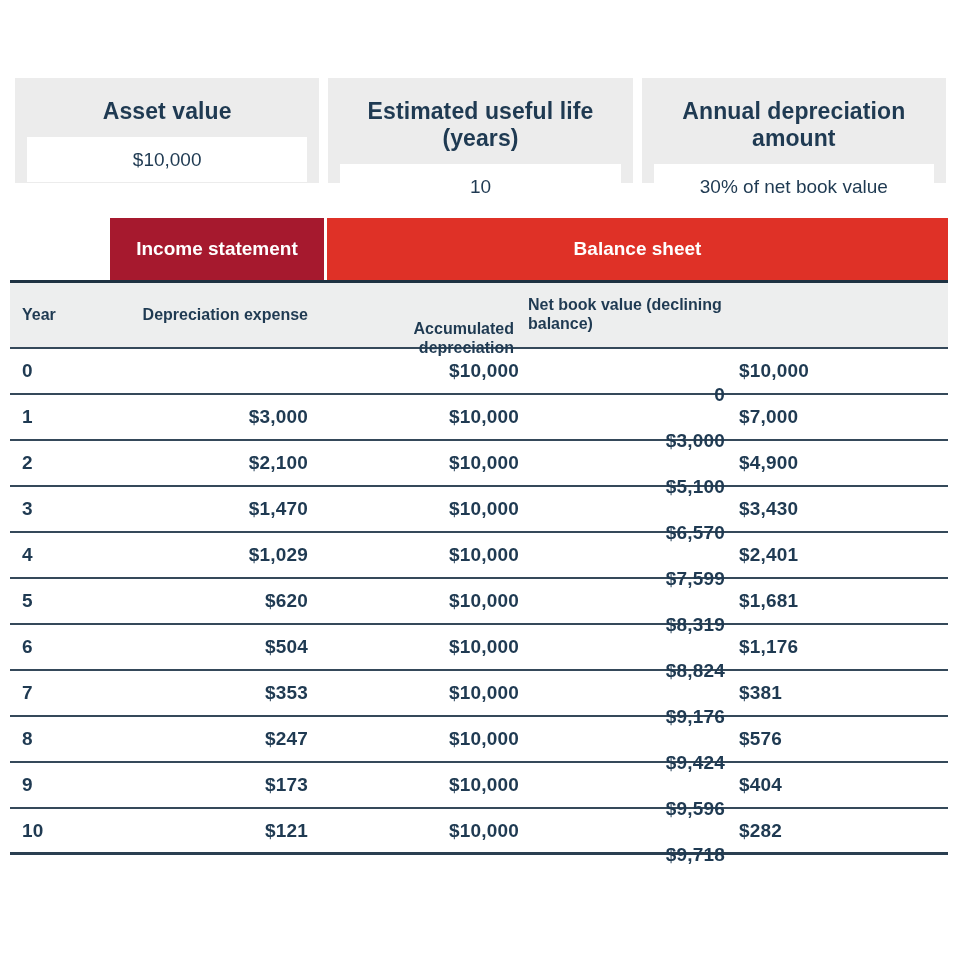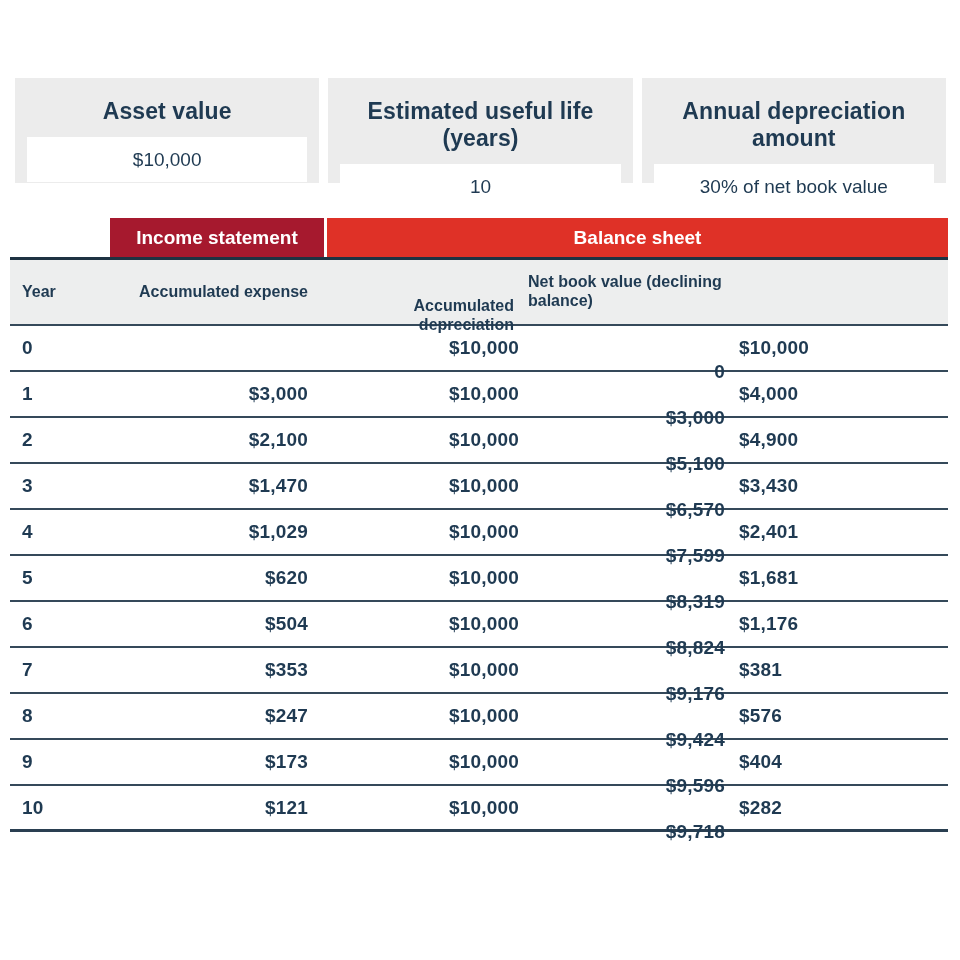--- a/index.html
+++ b/index.html
@@ -48,21 +48,21 @@
     font-size: 19px;
     font-weight: 400;
   }
 
   
   .table { margin: 35px 10px 0 10px; width: 938px; }
 
   .band-row {
     display: flex;
     gap: 3px;
-    height: 42px;
+    height: 65px;
     border-bottom: 3px solid #1e3242;
   }
   .band-spacer { width: 97px; background: var(--white); }
   .band {
     display: flex;
     align-items: center;
     justify-content: center;
     color: var(--white);
     font-weight: 700;
     font-size: 19px;
@@ -121,39 +121,39 @@
   <div class="table">
 
     <div class="band-row">
       <div class="band-spacer"></div>
       <div class="band income">Income statement</div>
       <div class="band balance">Balance sheet</div>
     </div>
 
     <div class="header-row">
       <div class="cell c0">Year</div>
-      <div class="cell c1">Accumulated expense</div>
+      <div class="cell c1">Depreciation expense</div>
       <div class="cell c3">Accumulated depreciation</div>
       <div class="cell c4">Net book value (declining balance)</div>
     </div>
 
     <div>
         <div class="row">
     <div class="cell c0">0</div>
     <div class="cell c1"></div>
     <div class="cell c2">$10,000</div>
     <div class="cell c3">0</div>
     <div class="cell c4">$10,000</div>
   </div>
         <div class="row">
     <div class="cell c0">1</div>
     <div class="cell c1">$3,000</div>
     <div class="cell c2">$10,000</div>
     <div class="cell c3">$3,000</div>
-    <div class="cell c4">$4,000</div>
+    <div class="cell c4">$7,000</div>
   </div>
         <div class="row">
     <div class="cell c0">2</div>
     <div class="cell c1">$2,100</div>
     <div class="cell c2">$10,000</div>
     <div class="cell c3">$5,100</div>
     <div class="cell c4">$4,900</div>
   </div>
         <div class="row">
     <div class="cell c0">3</div>

